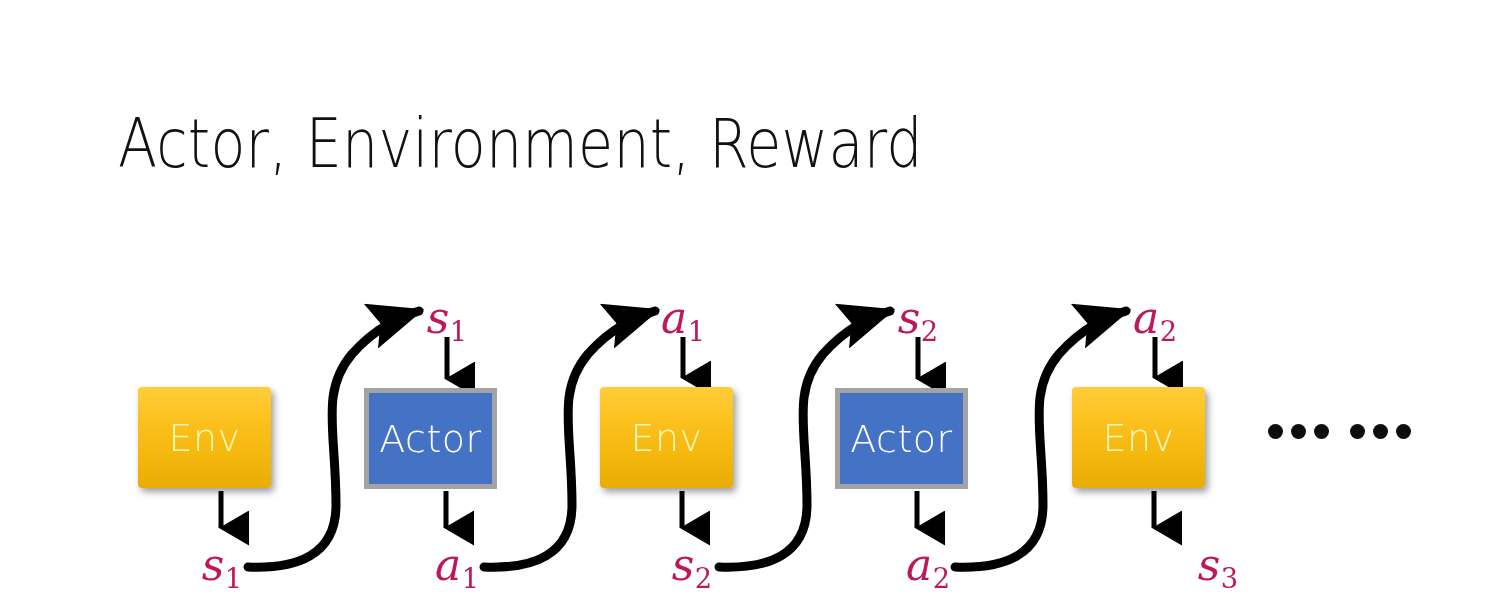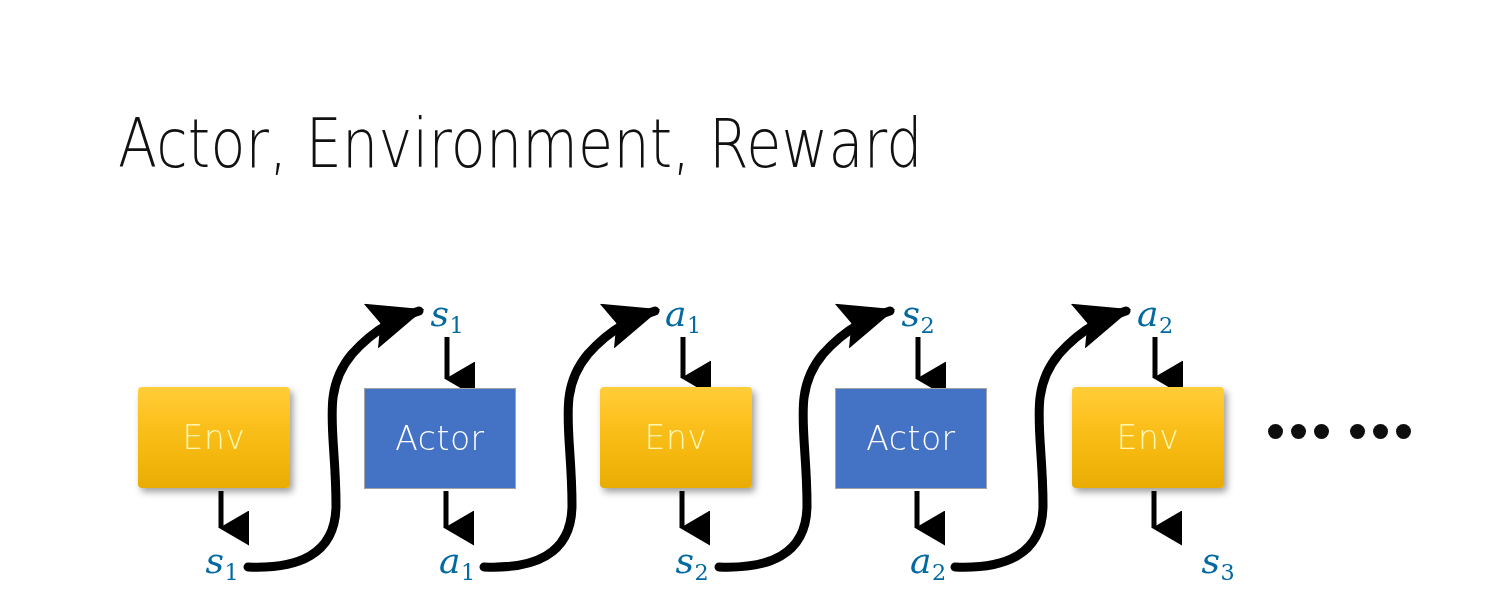--- a/index.html
+++ b/index.html
@@ -40,52 +40,52 @@
     left: 0;
     top: 0;
     width: 1500px;
     height: 608px;
     pointer-events: none;
   }
 
   
   .node-box {
     position: absolute;
-    width: 152px;
+    width: 133px;
     height: 101px;
     box-sizing: border-box;
     display: flex;
     align-items: center;
     justify-content: center;
     font-family: "DejaVu Sans", sans-serif;
     font-weight: 300;
-    font-size: 33px;
+    font-size: 38px;
     letter-spacing: 0.5px;
     line-height: 1;
     user-select: none;
   }
   .node-box.env {
     background: linear-gradient(180deg, #FFCE3A 0%, #FDC120 32%, #F2B60C 72%, #E8AC05 100%);
     border-radius: 4px;
     color: #FFF6B0;
     box-shadow: 3px 4px 7px rgba(0,0,0,0.38);
   }
   .node-box.actor {
     background: #4472C4;
-    border: 1px solid #a3a3a3;
+    border: 5px solid #a3a3a3;
     color: #FFFFFF;
   }
 
   
   .math-label {
     position: absolute;
     font-family: "DejaVu Serif", serif;
     font-style: italic;
-    font-size: 36px;
-    color: #0369a1;
+    font-size: 44px;
+    color: #be185d;
     white-space: nowrap;
     line-height: 1;
     user-select: none;
     transform: translateX(-50%);
   }
   .math-label sub {
     font-style: normal;
     font-size: 0.62em;
     vertical-align: -0.30em;
     margin-left: 0.5px;

